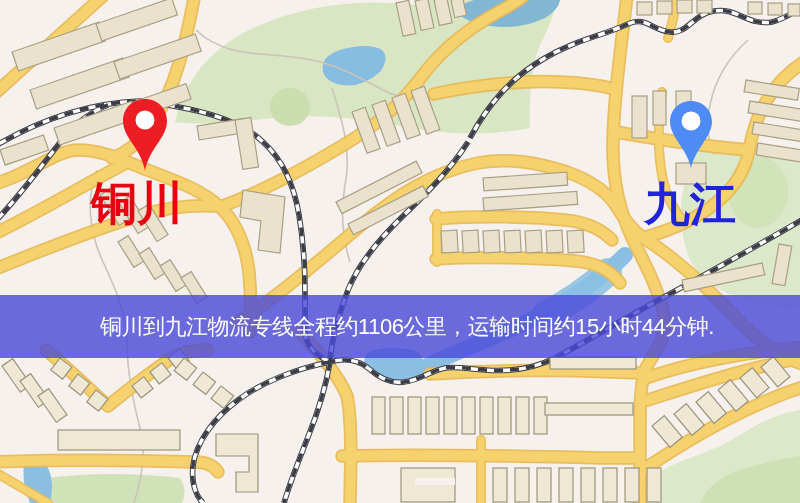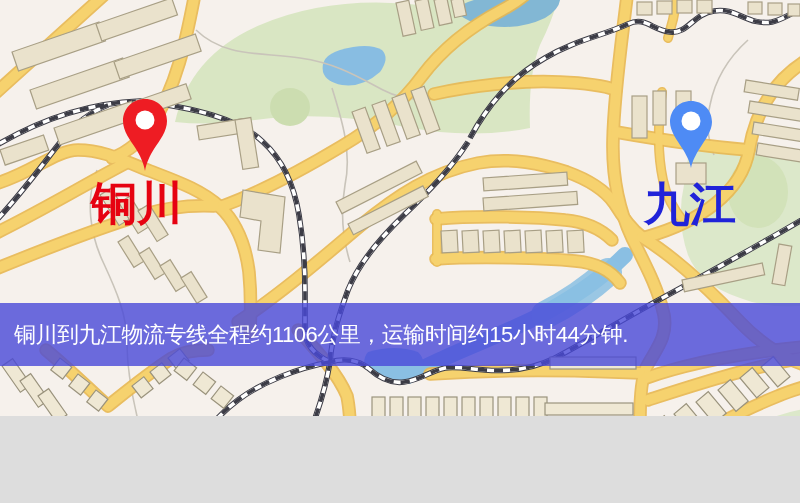--- a/index.html
+++ b/index.html
@@ -1,21 +1,21 @@
 <!DOCTYPE html>
 <html><head>
 <meta charset="utf-8">
 <style>
   html,body{margin:0;padding:0;background:#ddd;}
-  .stage{position:relative;width:800px;height:416px;overflow:hidden;
-         font-family:"Liberation Sans", sans-serif;background:#f6f1ec;}
+  .stage{position:relative;width:800px;height:503px;overflow:hidden;
+         font-family:"Liberation Sans", sans-serif;background:#f6f1ec;text-align:center;}
   .map-svg{position:absolute;left:0;top:0;}
   .overlay-svg{position:absolute;left:0;top:0;}
   .city-label{font-family:"Liberation Serif", serif;font-weight:700;font-size:46px;}
-  .banner{position:absolute;left:0;top:303px;width:800px;height:63px;
+  .banner{position:absolute;left:0;top:295px;width:800px;height:63px;
           background:rgba(72,72,216,0.80);color:#fff;font-size:22px;
           line-height:63px;padding-left:14px;box-sizing:border-box;
           white-space:nowrap;letter-spacing:-0.5px;}
 </style>
 </head>
 <body>
 
 <div class="stage">
 
   <svg class="map-svg" width="800" height="503" viewBox="0 0 800 503">

